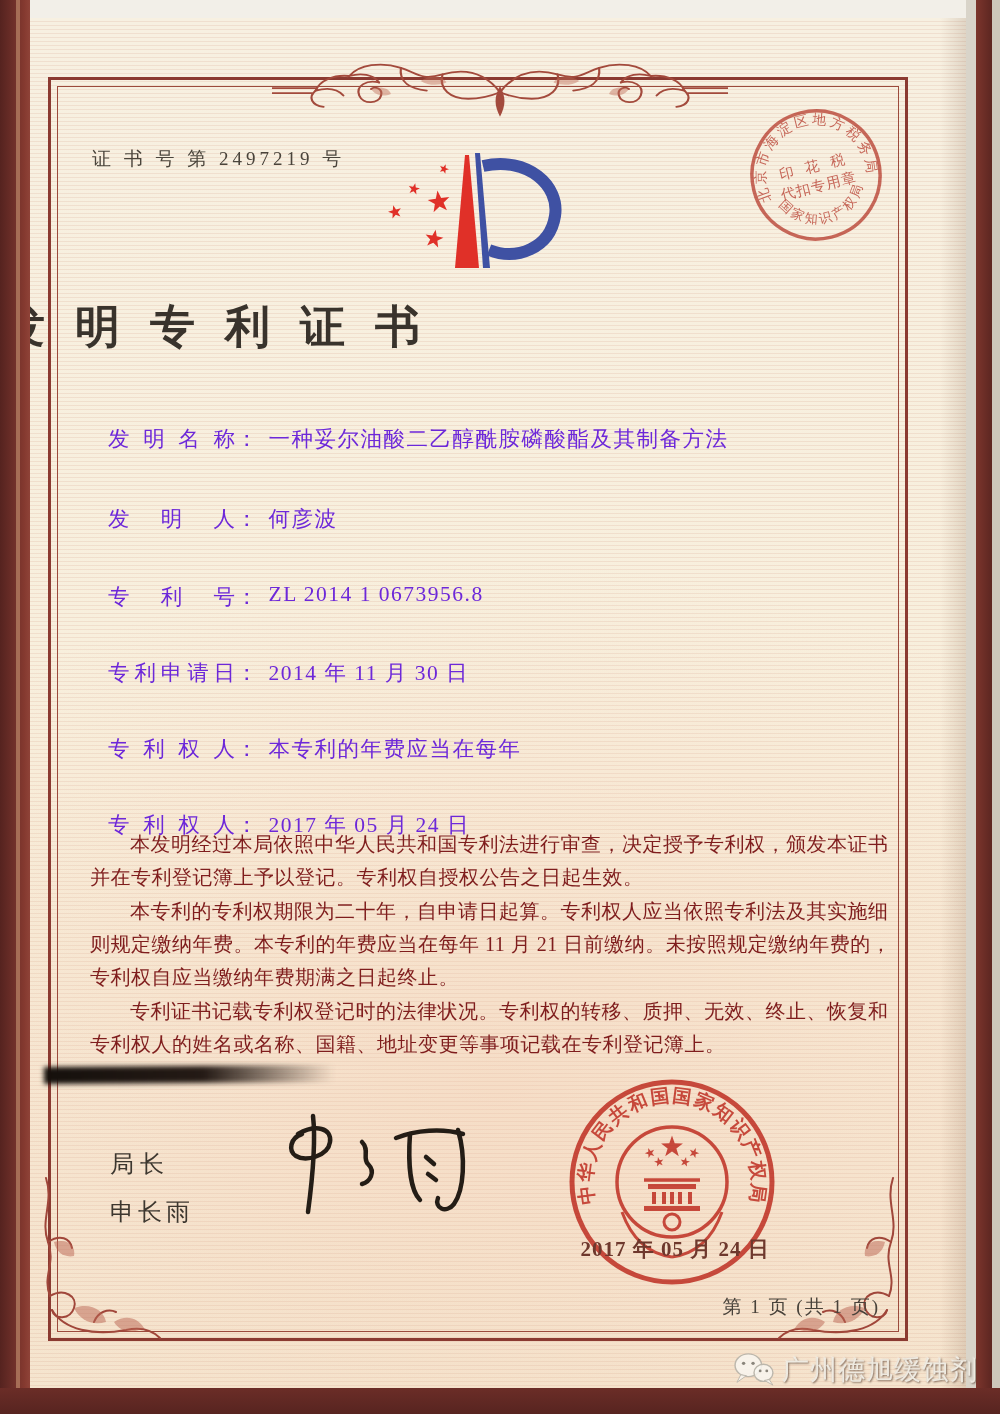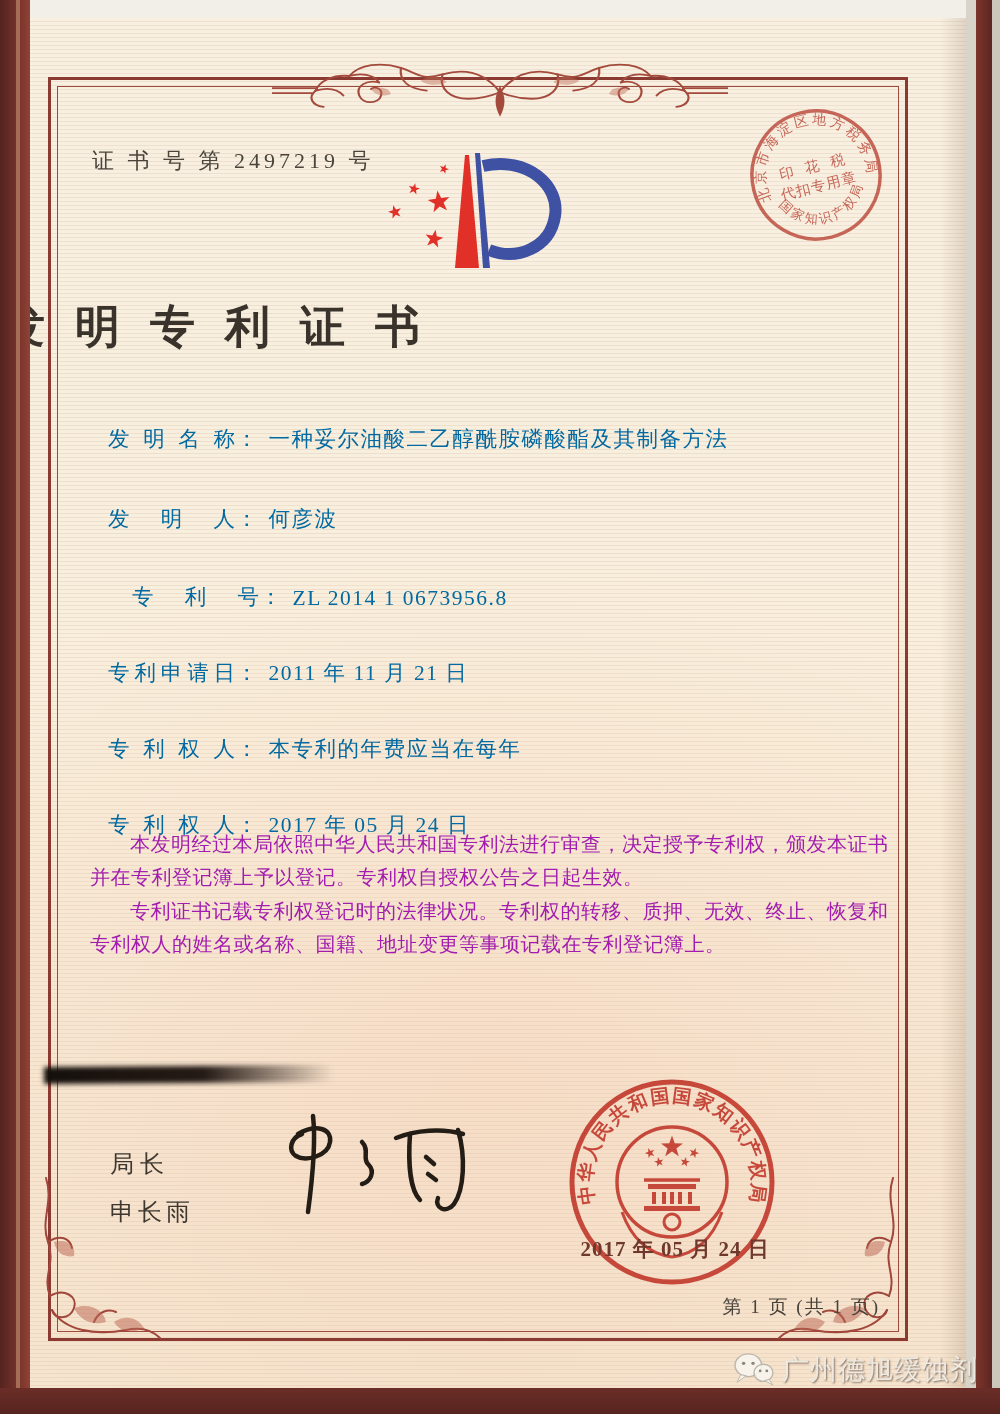--- a/index.html
+++ b/index.html
@@ -28,34 +28,34 @@
   }
   .paper-shade-right{position:absolute;right:0;top:0;width:26px;height:100%;
     background:linear-gradient(90deg,rgba(120,90,70,0),rgba(120,90,70,.18));}
 
   
   .frame{position:absolute;left:48px;top:77px;width:854px;height:1258px;border:3px solid #8b3a31;z-index:2;}
   .frame-inner{position:absolute;left:6px;top:6px;right:6px;bottom:6px;border:1.5px solid #9c4a3c;}
   .ornament{position:absolute;z-index:3;}
 
   
-  .cert-no{position:absolute;left:92px;top:146px;font-size:22px;letter-spacing:4px;color:#4a443b;z-index:4;}
+  .cert-no{position:absolute;left:92px;top:146px;font-size:19px;letter-spacing:4px;color:#4a443b;z-index:4;}
   .title{position:absolute;left:0;top:297px;width:970px;text-align:left;font-size:45px;font-weight:600;
          letter-spacing:30px;color:#39332c;z-index:4;}
   .fields{position:absolute;left:108px;top:424px;z-index:4;}
-  .frow{display:flex;align-items:flex-end;font-size:21.5px;color:#0369a1;letter-spacing:1px;}
+  .frow{display:flex;align-items:flex-start;font-size:21.5px;color:#6d28d9;letter-spacing:1px;}
   .frow-0{margin-bottom:51px;}
   .frow-1{margin-bottom:49px;}
-  .frow-2{margin-bottom:47px;margin-left:24px;}
+  .frow-2{margin-bottom:47px;}
   .frow-3{margin-bottom:47px;}
   .frow-4{margin-bottom:47px;}
   .flabel{display:inline-block;width:128px;text-align:justify;text-align-last:justify;}
   .fcolon{display:inline-block;margin:0 10px 0 0;}
   .fvalue{display:inline-block;letter-spacing:1.5px;}
-  .bodytext{position:absolute;left:90px;top:828px;width:815px;z-index:4;color:#a21caf;}
+  .bodytext{position:absolute;left:90px;top:828px;width:815px;z-index:4;color:#7f1d1d;}
   .bodytext p{margin:0 0 1px 0;font-size:20px;line-height:33px;text-indent:2em;letter-spacing:.5px;}
   .signer-title{position:absolute;left:110px;top:1148px;font-size:24px;letter-spacing:6px;color:#3d372f;z-index:4;}
   .signer-name{position:absolute;left:110px;top:1196px;font-size:24px;letter-spacing:4px;color:#3d372f;z-index:4;}
   .footer-page{position:absolute;left:0;top:1294px;width:880px;text-align:right;font-size:19px;
                letter-spacing:2px;color:#48423a;z-index:4;}
   .seal-date{position:absolute;left:575px;top:1235px;width:200px;text-align:center;font-size:21px;
              letter-spacing:1px;color:#6e382d;font-weight:600;z-index:12;}
 
   
   .logo{position:absolute;left:383px;top:150px;z-index:4;}
@@ -172,36 +172,37 @@
         <span class="fvalue">何彦波</span>
     </div>
     <div class="frow frow-2">
       <span class="flabel">专利号</span>
         <span class="fcolon">：</span>
         <span class="fvalue">ZL 2014 1 0673956.8</span>
     </div>
     <div class="frow frow-3">
       <span class="flabel">专利申请日</span>
         <span class="fcolon">：</span>
-        <span class="fvalue">2011 年 11 月 21 日</span>
+        <span class="fvalue">2014 年 11 月 30 日</span>
     </div>
     <div class="frow frow-4">
       <span class="flabel">专利权人</span>
         <span class="fcolon">：</span>
         <span class="fvalue">本专利的年费应当在每年</span>
     </div>
     <div class="frow frow-5">
       <span class="flabel">专利权人</span>
         <span class="fcolon">：</span>
         <span class="fvalue">2017 年 05 月 24 日</span>
     </div>
   </div>
 
   <div class="bodytext">
     <p>本发明经过本局依照中华人民共和国专利法进行审查，决定授予专利权，颁发本证书并在专利登记簿上予以登记。专利权自授权公告之日起生效。</p>
+    <p>本专利的专利权期限为二十年，自申请日起算。专利权人应当依照专利法及其实施细则规定缴纳年费。本专利的年费应当在每年 11 月 21 日前缴纳。未按照规定缴纳年费的，专利权自应当缴纳年费期满之日起终止。</p>
     <p>专利证书记载专利权登记时的法律状况。专利权的转移、质押、无效、终止、恢复和专利权人的姓名或名称、国籍、地址变更等事项记载在专利登记簿上。</p>
   </div>
 
   <div class="black-bar"></div>
 
   <div class="signer-title">局长</div>
   <div class="signer-name">申长雨</div>
 
   <svg class="signature" width="225" height="110" viewBox="0 0 225 110">
     <g stroke="#241d16" stroke-width="4.5" fill="none" stroke-linecap="round">

